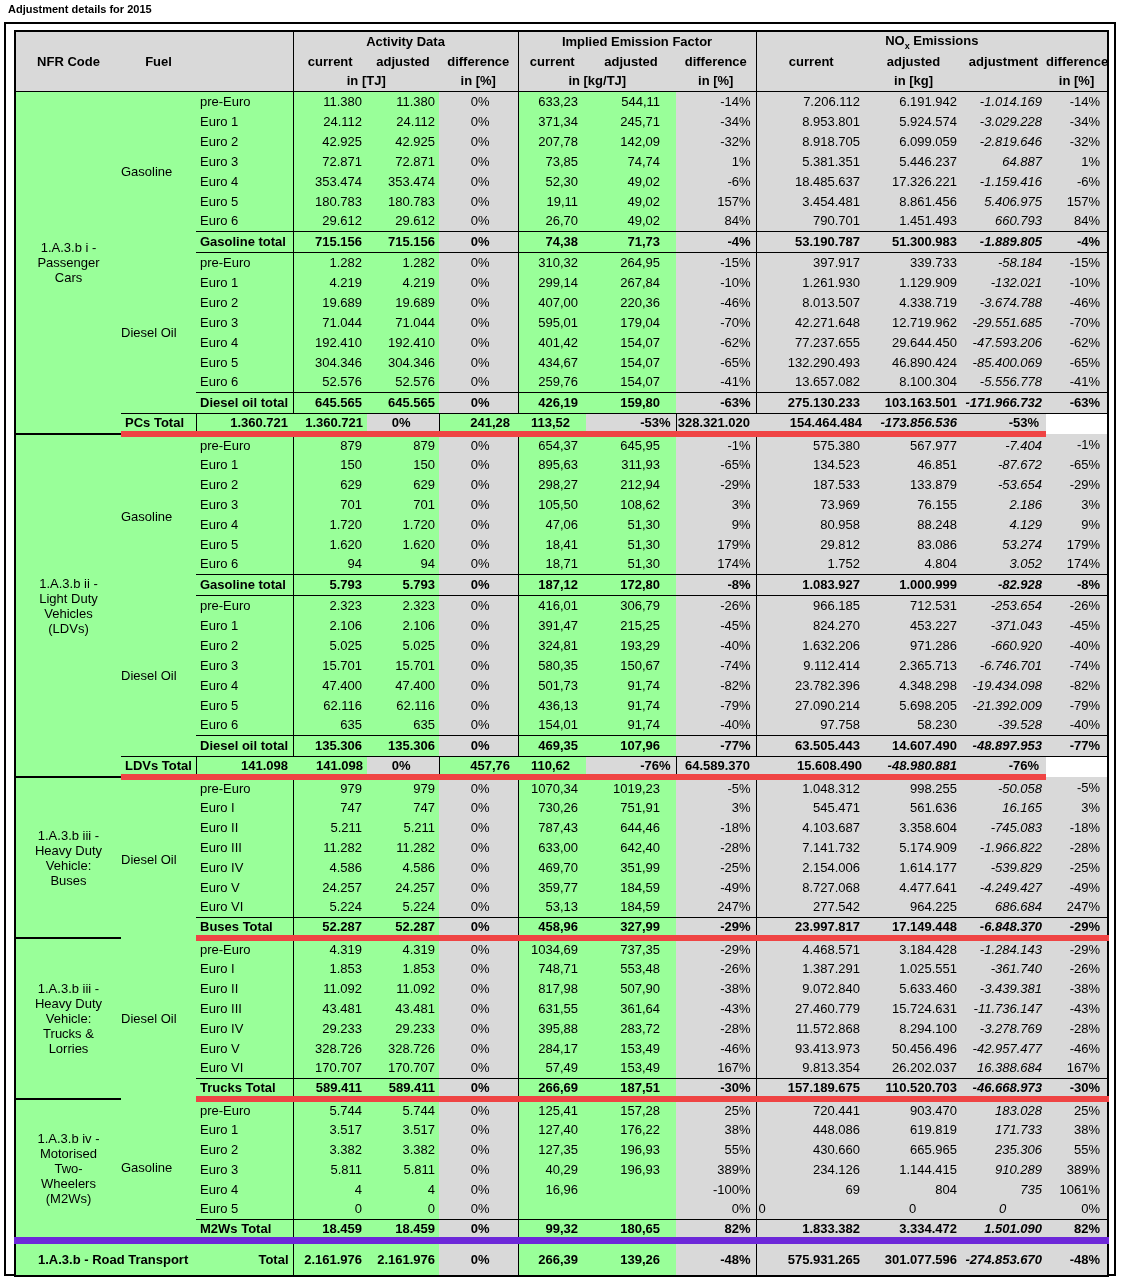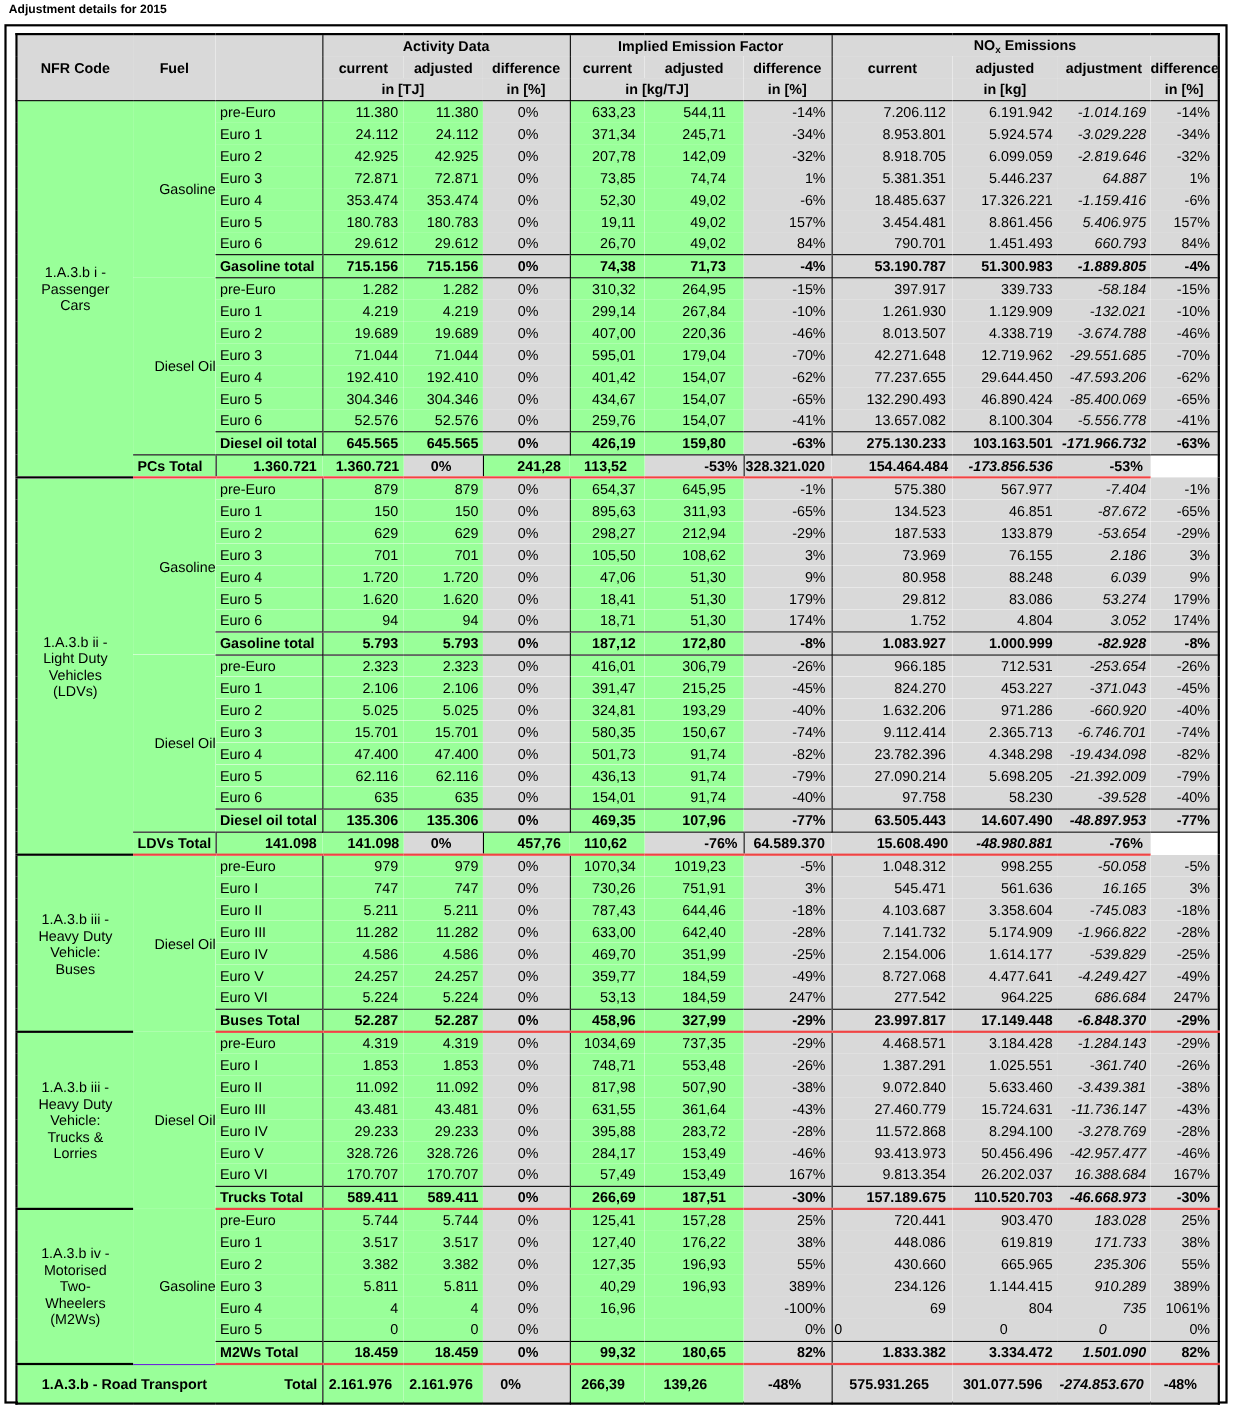--- a/index.html
+++ b/index.html
@@ -26,36 +26,36 @@
   th, td { padding:0; overflow:hidden; white-space:nowrap; height:20px; vertical-align:middle; }
   .green { background:var(--green,#99FF99); }
   .gray  { background:var(--gray,#D9D9D9); }
   thead th { background:var(--gray,#D9D9D9); font-weight:bold; font-size:13px; text-align:center; }
   thead th.hb { border-bottom:1px solid #000; }
   .bR { border-right:1px solid #000; }
   td.nfr {
     text-align:center; font-weight:normal; white-space:pre-line;
     line-height:15px; border-bottom:2px solid #000;
   }
-  td.fuel { text-align:right; }
+  td.fuel { text-align:left; }
   td.cat  { text-align:left; padding-left:4px; }
   td.num  { text-align:right; }
   td.a-cur { padding-right:5px; }
   td.a-adj { padding-right:4px; }
   td.a-diff{ padding-right:28px; }
   td.e-cur { padding-right:8px; }
   td.e-adj { padding-right:16px; }
   td.e-diff{ padding-right:5px; }
   td.n-cur { padding-right:6px; }
   td.n-adj { padding-right:4px; }
   td.n-adjm{ padding-right:4px;font-style:italic; }
   td.n-diff{ padding-right:7px; }
   tr.total-row td { border-top:1px solid #000; border-bottom:1px solid #000; font-weight:bold; height:21px; }
-  tr.section-end td { border-bottom:2px solid #ef4444; }
-  tr.grand td { border-top:1px solid #6d28d9; font-weight:bold; height:36px;text-align:center; }
+  tr.section-end td { border-bottom:6px solid #ef4444; }
+  tr.grand td { border-top:7px solid #6d28d9; font-weight:bold; height:36px; }
   .grand-label { display:flex; justify-content:space-between; align-items:center; padding-left:22px; padding-right:4px; }
   sub { font-size:9px; }
 </style>
 </head>
 <body>
 
 <div class="title">Adjustment details for 2015</div>
 <div class="frame"></div>
 
 <table class="adj">
@@ -393,21 +393,21 @@
       <tr class="data-row">
         <td class="cat green bR">Euro 4</td>
         <td class="num a-cur green">1.720</td>
         <td class="num a-adj green">1.720</td>
         <td class="num a-diff gray bR">0%</td>
         <td class="num e-cur green">47,06</td>
         <td class="num e-adj green">51,30</td>
         <td class="num e-diff gray bR">9%</td>
         <td class="num n-cur gray">80.958</td>
         <td class="num n-adj gray">88.248</td>
-        <td class="num n-adjm gray">6.039</td>
+        <td class="num n-adjm gray">4.129</td>
         <td class="num n-diff gray">9%</td>
       </tr>
       <tr class="data-row">
         <td class="cat green bR">Euro 5</td>
         <td class="num a-cur green">1.620</td>
         <td class="num a-adj green">1.620</td>
         <td class="num a-diff gray bR">0%</td>
         <td class="num e-cur green">18,41</td>
         <td class="num e-adj green">51,30</td>
         <td class="num e-diff gray bR">179%</td>

